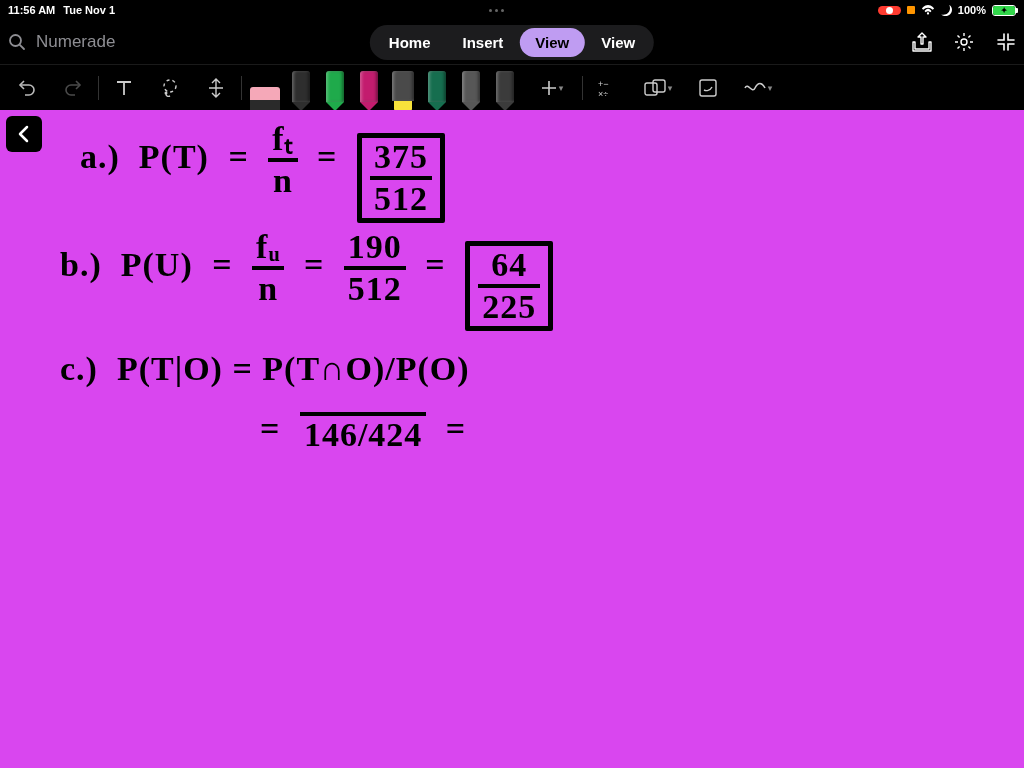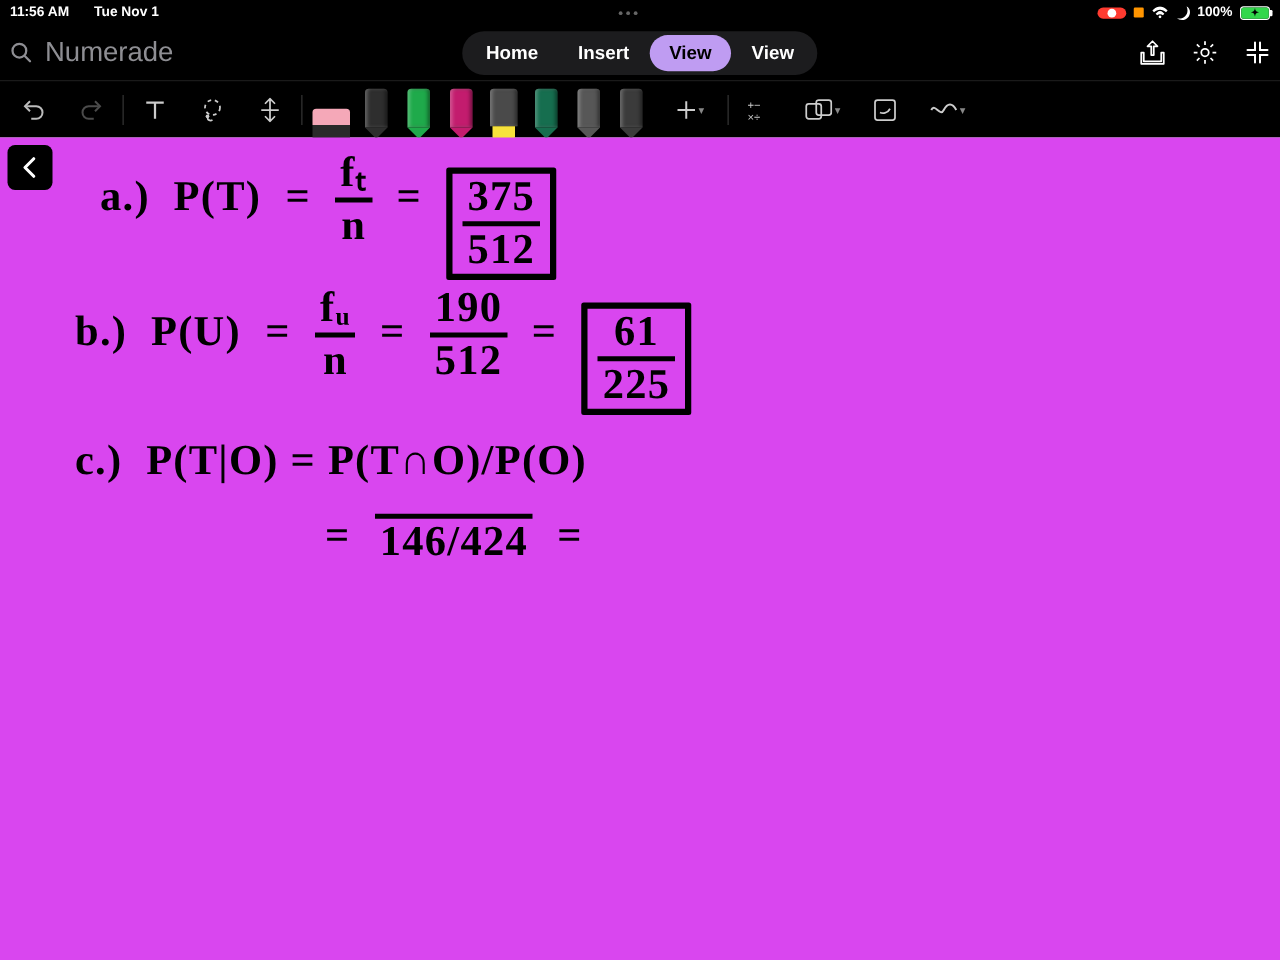--- a/index.html
+++ b/index.html
@@ -1,35 +1,35 @@
 <!DOCTYPE html>
 <html><head>
 <meta charset="utf-8">
 <style>
   * { margin: 0; padding: 0; box-sizing: border-box; }
   html, body { width: 1024px; height: 768px; font-family: -apple-system, Helvetica, Arial, sans-serif; background: #fff; overflow: hidden; }
 
   
   .status-bar { height: 20px; background: #000; color: #fff; display: flex; align-items: center; padding: 0 8px; font-size: 11px; font-weight: 600; }
-  .status-left { display: flex; align-items: center; gap: 20px; }
+  .status-left { display: flex; align-items: center; gap: 8px; }
   .status-center { flex: 1; display: flex; justify-content: center; }
   .grabber { display: flex; gap: 3px; }
   .grabber span { width: 3px; height: 3px; border-radius: 50%; background: #666; }
   .status-right { display: flex; align-items: center; gap: 6px; }
   .rec-pill { background: #ff3b30; border-radius: 9px; padding: 1px 8px; display: flex; align-items: center; gap: 4px; }
   .rec-dot { width: 7px; height: 7px; border-radius: 50%; background: #fff; }
   .sq-orange { width: 8px; height: 8px; background: #ff9500; border-radius: 1px; }
   .batt-shell { width: 24px; height: 11px; border: 1px solid #fff; border-radius: 3px; position: relative; display: flex; align-items: center; }
   .batt-cap { position: absolute; right: -3px; width: 2px; height: 5px; background: #fff; border-radius: 0 1px 1px 0; }
   .batt-fill { width: 100%; height: 100%; background: #32d74b; border-radius: 2px; display:flex; align-items:center; justify-content:center;}
   .batt-bolt { font-size: 8px; color:#000; }
 
   
   .title-row { height: 44px; background: #000; display: flex; align-items: center; padding: 0 8px; position: relative; }
-  .search-cluster { display: flex; align-items: center; gap: 10px; color: #8e8e93; font-size: 22px; }
+  .search-cluster { display: flex; align-items: center; gap: 10px; color: #8e8e93; font-size: 17px; }
   .tab-bar { position: absolute; left: 50%; transform: translateX(-50%); display: flex; align-items: center; background: #1c1c1e; border-radius: 20px; padding: 3px; gap: 0; }
   .tab { padding: 6px 16px; font-size: 15px; font-weight: 600; color: #fff; border-radius: 17px; }
   .tab.active { background: #bf9cf2; color: #000; }
   .title-actions { margin-left: auto; display: flex; align-items: center; gap: 22px; color: #fff; }
 
   
   .toolbar { height: 46px; background: #000; display: flex; align-items: center; padding: 0 4px; gap: 0; border-top: 1px solid #1a1a1a; }
   .tb-btn { width: 46px; height: 46px; display: flex; align-items: center; justify-content: center; color: #bbb; position: relative; }
   .tb-sep { width: 1px; height: 24px; background: #333; margin: 0 2px; }
   .tb-chev { font-size: 9px; color: #888; margin-left: 2px; }
@@ -279,21 +279,21 @@
     </span>
     <span class="eq">=</span>
     <span class="frac">
       <span class="num">190</span>
       <span class="bar"></span>
       <span class="den">512</span>
     </span>
     <span class="eq">=</span>
     <span class="boxed">
       <span class="frac">
-        <span class="num">61</span>
+        <span class="num">64</span>
         <span class="bar"></span>
         <span class="den">225</span>
       </span>
     </span>
   </div>
 
   <div class="hand big" style="top:240px; left:60px;">
     <span>c.)</span>
     &nbsp;<span>P(T|O) = P(T∩O)/P(O)</span>
   </div>

